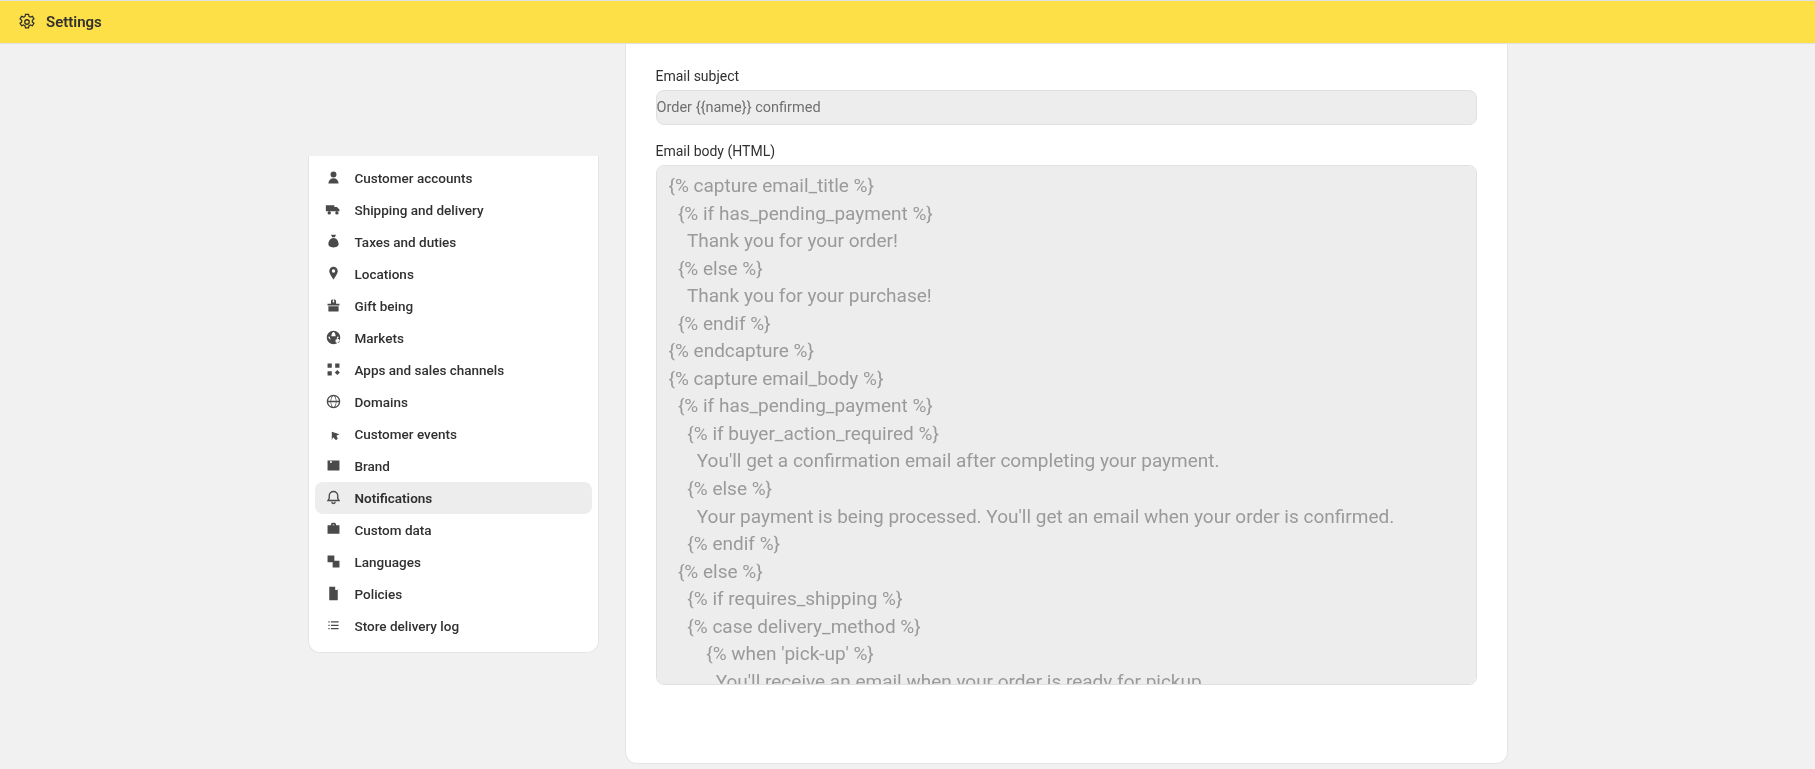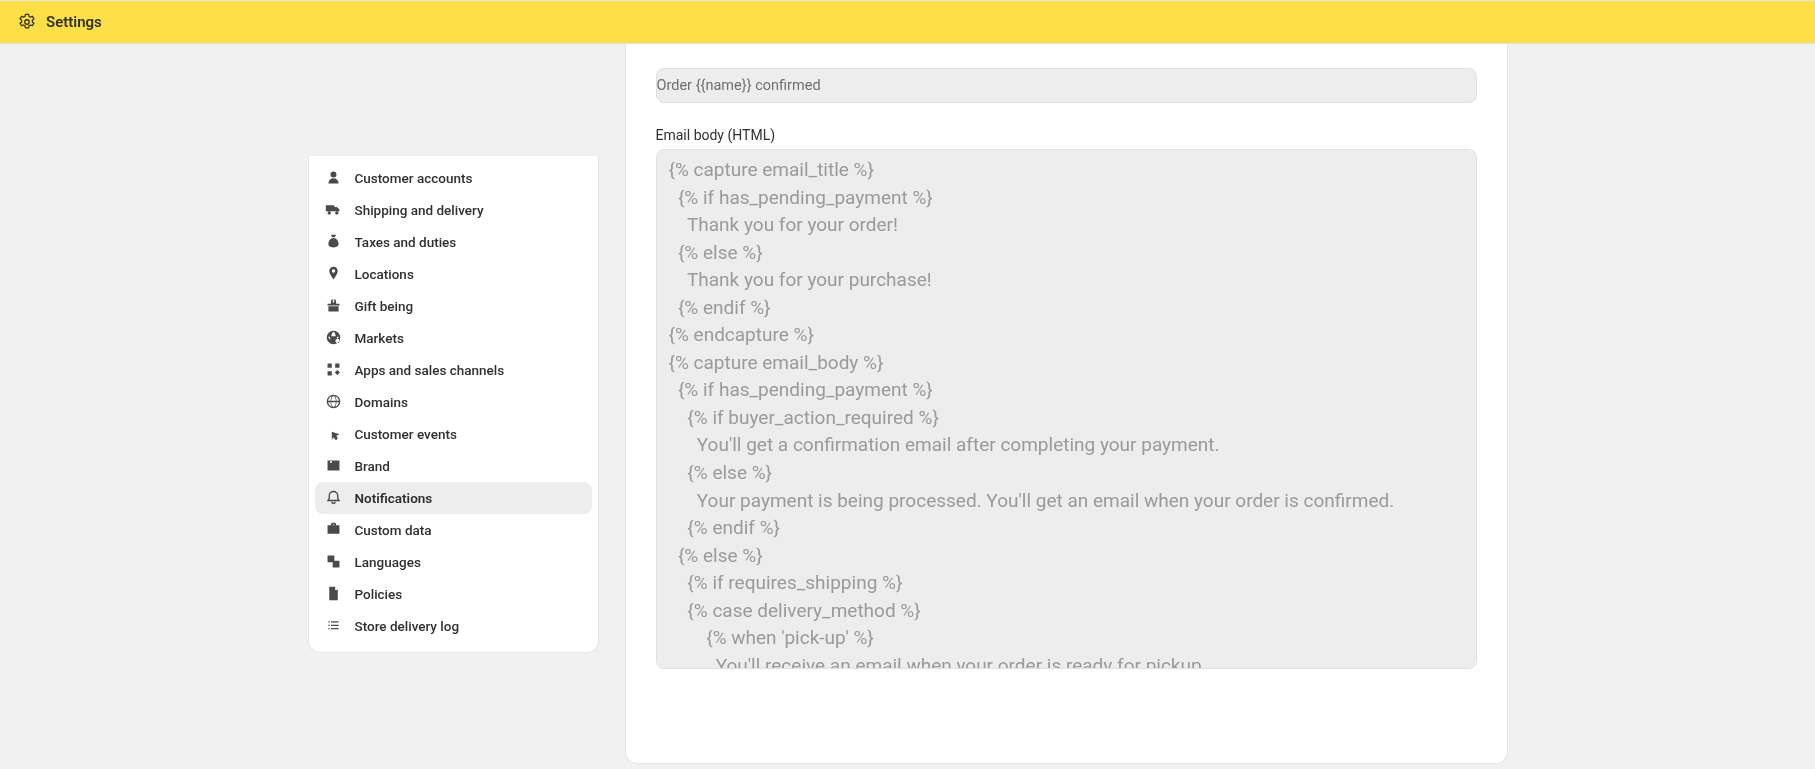--- a/index.html
+++ b/index.html
@@ -12,21 +12,21 @@
     .page-inner { width: 1200px; margin: 0 auto; display: flex; gap: 26px; align-items: center; padding-top: 0; }
 
     .sidebar { width: 291px; background: #fff; border: 1px solid #e5e5e5; border-top: none; border-radius: 0 0 12px 12px; padding: 6px 6px 10px 6px; margin-left: 0; }
     .side-item { display: flex; align-items: center; gap: 12px; padding: 7px 10px; border-radius: 8px; cursor: pointer; color: #303030; font-weight: 500; font-size: 13.5px; }
     .side-item.active { background: #ededed; font-weight: 600; }
     .side-icon { width: 18px; height: 18px; display: inline-flex; align-items: center; justify-content: center; color: #4a4a4a; flex-shrink: 0; }
 
     .main-card { flex: 1; background: #fff; border: 1px solid #e5e5e5; border-top: none; border-radius: 0 0 12px 12px; padding: 24px 30px 30px 30px; min-height: 720px; }
     .field-label { color: #303030; font-size: 14px; margin-bottom: 6px; display: block; }
     .subject-input { width: 100%; border: 1px solid #e0e0e0; background: #ededed; border-radius: 8px; padding: 8px 0; font-size: 14.5px; color: #6f6f6f; font-family: inherit; }
-    .body-field { margin-top: 24px; }
+    .body-field { margin-top: 18px; }
     .code-area { width: 100%; border: 1px solid #e0e0e0; background: #ededed; border-radius: 8px; padding: 6px 12px; font-size: 19px; color: #9a9a9a; font-family: inherit; line-height: 1.45; white-space: pre; overflow: auto; height: 520px; }
   </style>
 </head>
 <body>
 
 <div class="topbar">
   <span class="icon">
     <svg viewBox="0 0 20 20" fill="currentColor" width="18" height="18">
         <path d="M11.7 1.5h-3.4l-.5 2.2a7 7 0 0 0-1.6.9L4 3.7 2.3 6.6l1.8 1.4a7 7 0 0 0 0 1.9L2.3 11.3 4 14.2l2.2-.9c.5.4 1 .7 1.6.9l.5 2.2h3.4l.5-2.2c.6-.2 1.1-.5 1.6-.9l2.2.9 1.7-2.9-1.8-1.4a7 7 0 0 0 0-1.9l1.8-1.4L16 3.7l-2.2.9a7 7 0 0 0-1.6-.9l-.5-2.2ZM10 12.5a2.5 2.5 0 1 1 0-5 2.5 2.5 0 0 1 0 5Z" fill="none" stroke="currentColor" stroke-width="1.4"></path>
       </svg>
@@ -156,20 +156,21 @@
               <svg viewBox="0 0 20 20" width="17" height="17" fill="currentColor">
                 <path d="M4 5h1.5v1.5H4V5Zm3 0h9v1.5H7V5ZM4 9h1.5v1.5H4V9Zm3 0h9v1.5H7V9Zm-3 4h1.5v1.5H4V13Zm3 0h9v1.5H7V13Z"></path>
               </svg>
             </span>
             <span>Store delivery log</span>
           </div>
         </div>
     </nav>
 
     <div class="main-card">
+      <label class="field-label">Email subject</label>
       <input class="subject-input" type="text" readonly="" value="Order {{name}} confirmed" style="">
 
       <div class="body-field">
         <label class="field-label">Email body (HTML)</label>
         <div class="code-area">{% capture email_title %}
   {% if has_pending_payment %}
     Thank you for your order!
   {% else %}
     Thank you for your purchase!
   {% endif %}

